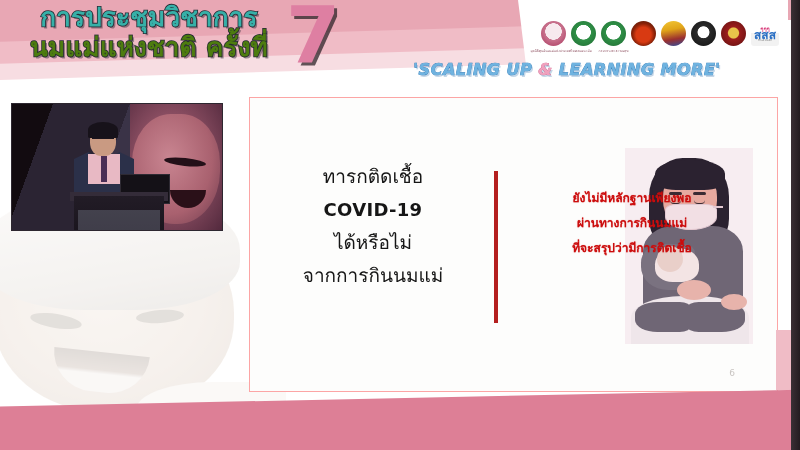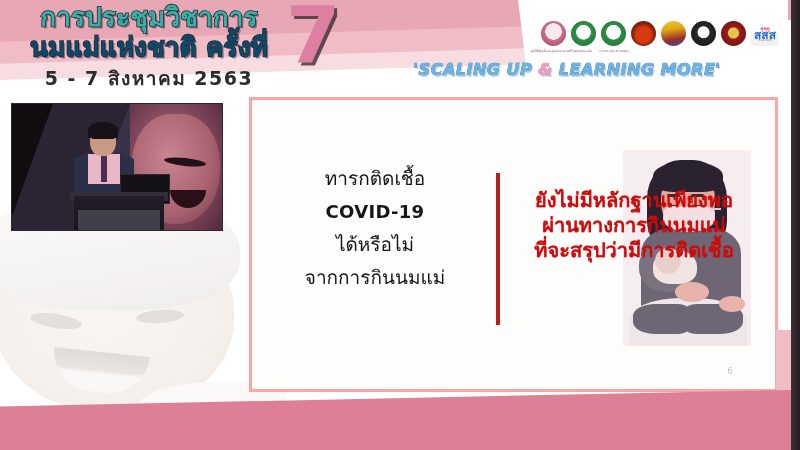--- a/index.html
+++ b/index.html
@@ -24,21 +24,21 @@
   .hdr-wedge { position:absolute; right:-30px; top:-60px; width:300px; height:150px;
                background:#ffffff; transform:rotate(-7deg); }
 
   .title-th { position:absolute; left:14px; top:2px; width:270px;
               font-family:"DejaVu Sans","Liberation Sans",sans-serif;
               font-weight:bold; font-size:26px; line-height:30px; letter-spacing:.2px;
               color:#37b0a8; text-align:center;
               -webkit-text-stroke:1.6px #262b33;
               paint-order:stroke fill;
               text-shadow:2px 2px 0 rgba(40,40,50,.45); }
-  .title-th .l2 { display:block; color:#0c4a6e; }
+  .title-th .l2 { display:block; color:#4d7c0f; }
   .title-date { position:absolute; left:14px; top:63px; width:270px; text-align:center;
                 font-weight:bold; font-size:19px; letter-spacing:1.5px; color:#2c2c2c; }
 
   .big-seven { position:absolute; left:286px; top:-4px; font-size:78px; line-height:78px;
                font-weight:bold; color:#de7fa2;
                text-shadow:3px 3px 0 rgba(45,35,40,.75); }
 
   .logos { position:absolute; right:12px; top:21px; display:flex; align-items:center; gap:5px; }
   .logo { width:25px; height:25px; border-radius:50%; position:relative; }
   .logo .cap { position:absolute; left:50%; transform:translateX(-50%); bottom:-7px;
@@ -109,21 +109,21 @@
   .vid-laptop  { position:absolute; left:108px; top:70px; width:50px; height:30px; background:#141117;
                  border:1px solid #2e2a33; }
   .vid-podium  { position:absolute; left:62px; top:92px; width:90px; height:36px;
                  background:linear-gradient(180deg,#221c26,#1a151e); }
   .vid-podium-top{ position:absolute; left:58px; top:88px; width:98px; height:9px; background:#342c39; }
   .vid-podium-glass{ position:absolute; left:66px; top:106px; width:82px; height:22px;
                      background:rgba(160,170,185,.28); }
 
   
   .slide { position:absolute; left:249px; top:97px; width:529px; height:295px; z-index:15;
-           background:#fdfdfc; border:3px solid #fca5a5; }
+           background:#fdfdfc; border:1px solid #fca5a5; }
 
   .q-text { position:absolute; left:14px; top:62px; width:218px; text-align:center;
             color:#161616; font-size:19px; line-height:33px; font-weight:500; }
   .q-text .en { font-weight:bold; font-size:18px; letter-spacing:.3px; }
 
   .divider { position:absolute; left:244px; top:73px; width:4px; height:152px;
              background:#b41f1f; }
 
   .illus { position:absolute; right:24px; top:50px; width:128px; height:196px;
            background:#f7edf1; overflow:hidden; }
@@ -157,21 +157,21 @@
   .il-lap { position:absolute; left:6px; top:148px; width:118px; height:50px;
             border-radius:44% 44% 0 0; background:#efe6ea; }
   .il-leg-l { position:absolute; left:10px; top:154px; width:56px; height:30px;
               border-radius:40% 20% 20% 40%; background:#6f6675; }
   .il-leg-r { position:absolute; left:62px; top:154px; width:58px; height:30px;
               border-radius:20% 40% 40% 20%; background:#6f6675; }
   .il-foot { position:absolute; left:96px; top:146px; width:26px; height:16px;
              border-radius:50%; background:#e7b3ab; }
 
   .a-text { position:absolute; left:256px; top:88px; width:252px; text-align:center;
-            color:#cc0c0c; font-size:20px; line-height:25px; font-weight:bold;
+            color:#cc0c0c; font-size:12px; line-height:25px; font-weight:bold;
             text-shadow:0 0 1px rgba(200,10,10,.5); z-index:3; }
 
   .slide-num { position:absolute; right:42px; bottom:13px; font-size:9px; color:#c9c5c2; }
 
   
   .pink-band { position:absolute; left:-30px; bottom:-18px; width:870px; height:70px;
                background:#dd7f96; transform:rotate(-1.2deg); z-index:25; }
   .pink-band-soft { position:absolute; right:0; top:330px; width:24px; height:60px;
                     background:#f0bcc6; z-index:24; }
   .pink-right-top { position:absolute; right:0; top:0; width:12px; height:20px;
@@ -194,21 +194,20 @@
   <div class="header">
     <div class="hdr-band-dark"></div>
     <div class="hdr-band-mid"></div>
     <div class="hdr-band-light"></div>
     <div class="hdr-wedge"></div>
 
     <div class="title-th">
       <span>การประชุมวิชาการ</span>
       <span class="l2">นมแม่แห่งชาติ ครั้งที่</span>
     </div>
-    <div class="title-date">5 - 7 สิงหาคม 2563</div>
     <div class="big-seven">7</div>
 
     <div class="logos">
       <div class="logo lg1">
           <span class="cap">มูลนิธิศูนย์นมแม่แห่งประเทศไทย</span>
         </div>
       <div class="logo lg2">
           <span class="cap">กรมอนามัย</span>
         </div>
       <div class="logo lg3">

